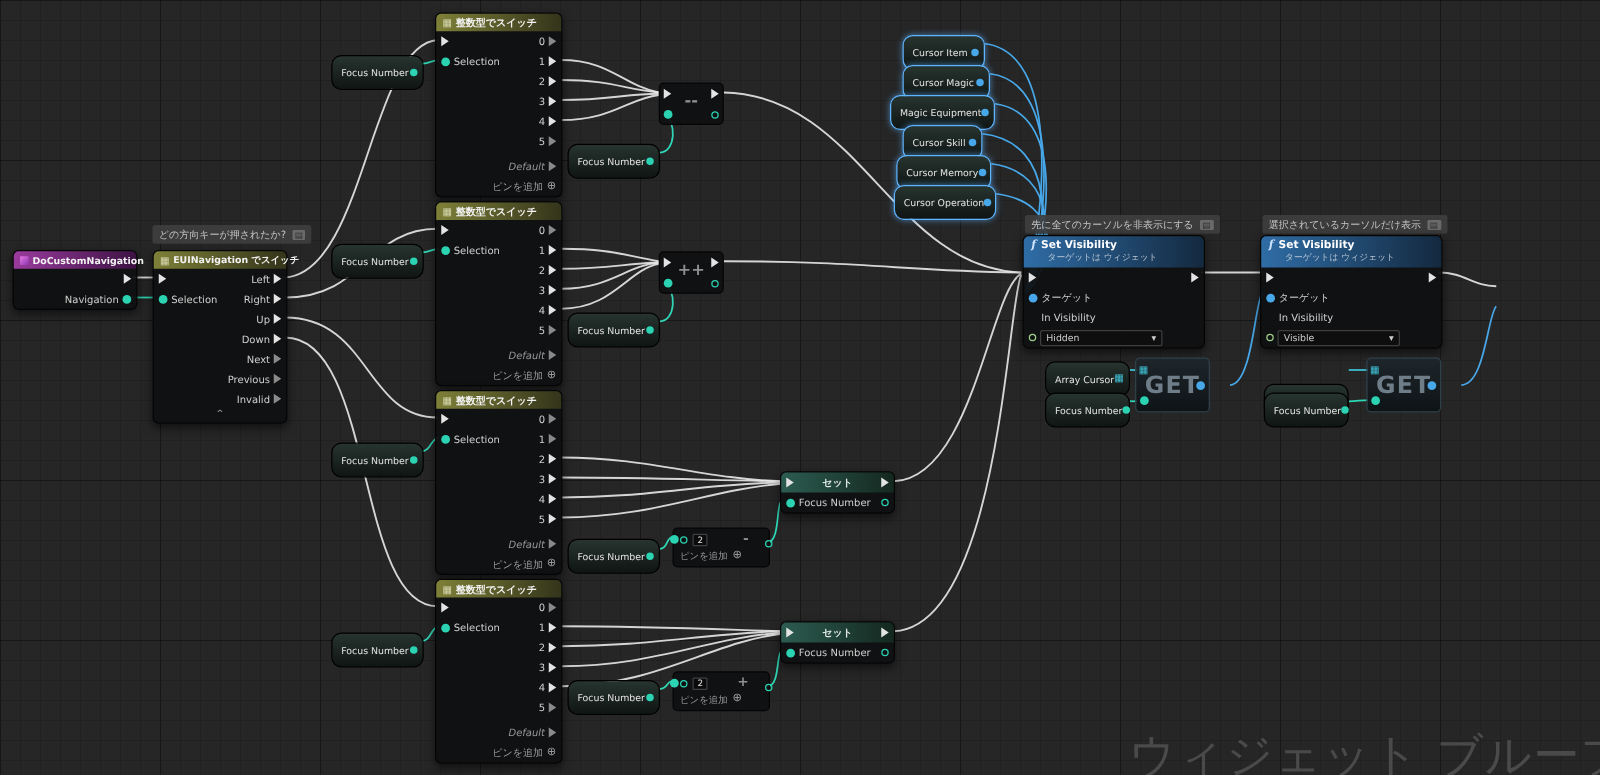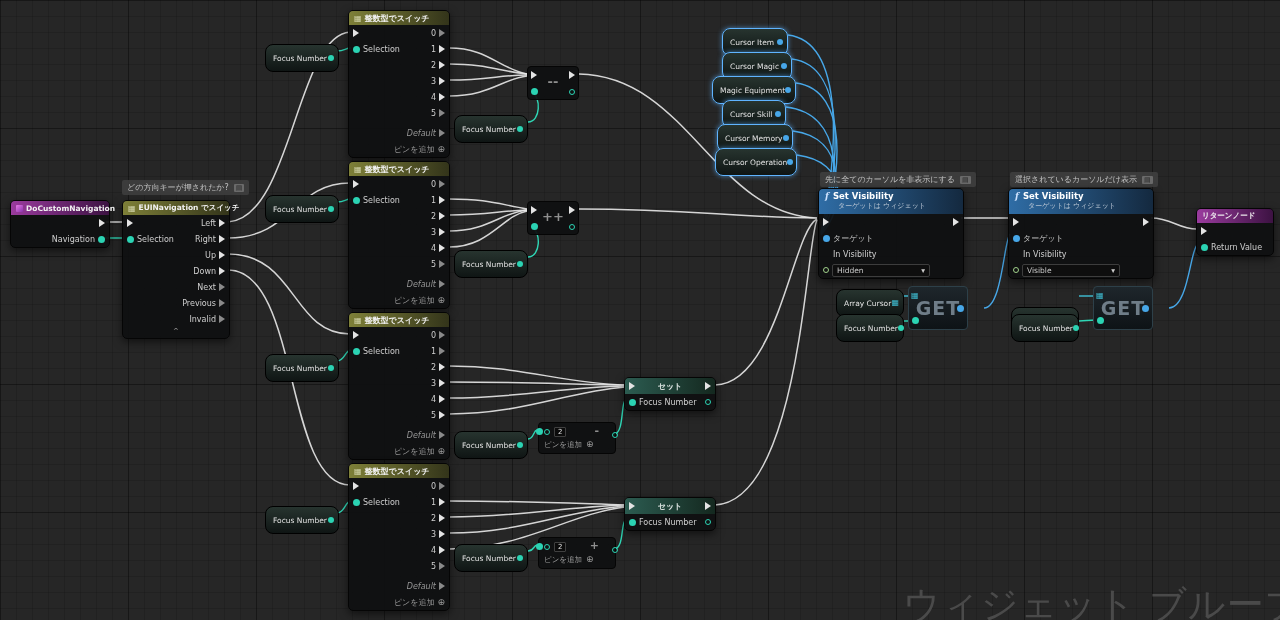--- a/index.html
+++ b/index.html
@@ -695,30 +695,14 @@
       <span>Focus Number</span>
       <span class="dt"></span>
     </div>
 <div class="getn" style="left:1093px;top:286px">
   <span>GET</span>
   <span class="apin aico" style="left:2px;top:5px">▦</span>
   <span class="apin dt" style="left:3px;bottom:5px"></span>
   <span class="apin dt b" style="right:3px;top:18px"></span>
 </div>
 
-<div class="node" style="left:1196px;top:208px;width:78px">
-  <div class="hdr purple">
-        <span class="htxt" style="font-size:7.5px">リターンノード</span>
-      </div>
-  <div class="row">
-        <span class="lf">
-          <span class="x"></span>
-        </span>
-      </div>
-  <div class="row">
-        <span class="lf">
-          <span class="dt"></span>
-          <span class="plbl">Return Value</span>
-        </span>
-      </div>
-</div>
 
 </div>
 
 </body></html>

